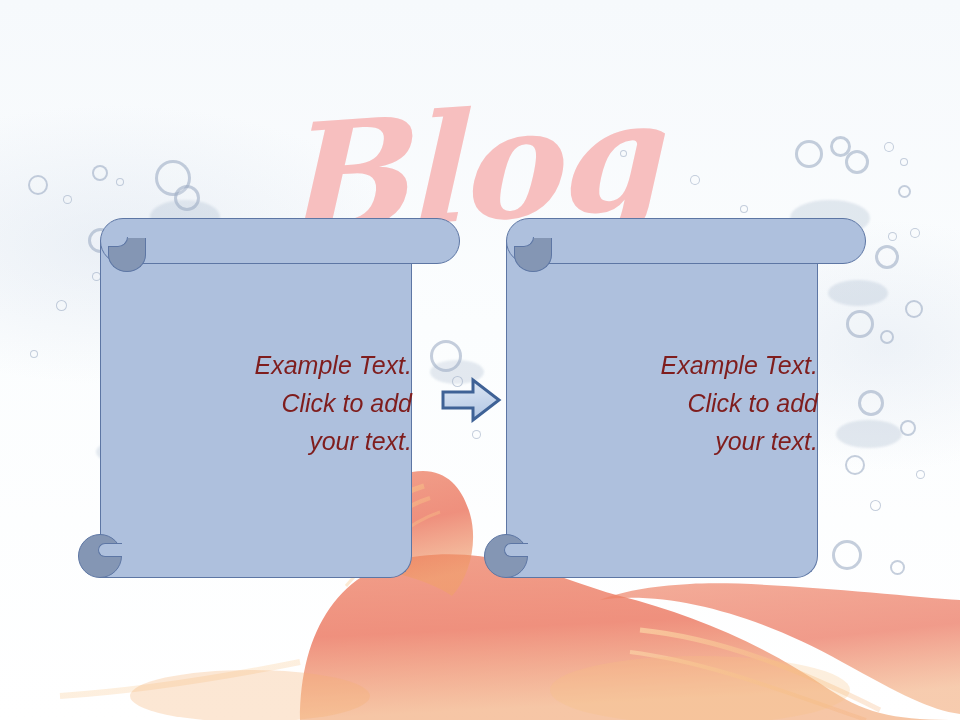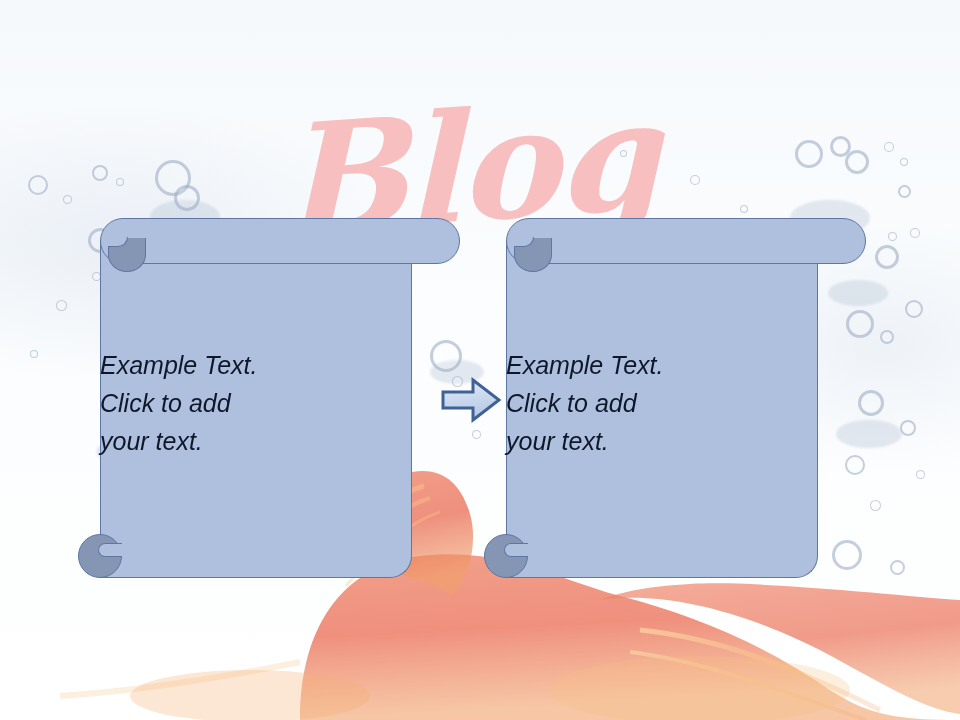--- a/index.html
+++ b/index.html
@@ -165,25 +165,25 @@
     border: 1px solid #5d76a4;
     border-right: none;
     border-top-left-radius: 14px;
     border-bottom-left-radius: 14px;
     box-sizing: border-box;
   }
 
   .scroll .text {
     position: absolute;
     left: 0;
-    text-align: left;
+    text-align: right;
     font-style: italic;
     font-size: 25px;
     line-height: 1.52;
-    color: #0f172a;
+    color: #7f1d1d;
     z-index: 4;
     user-select: none;
   }
 
   
   #scroll-left { left: 100px; top: 218px; width: 360px; height: 366px; }
   #scroll-left .top-bar { width: 360px; }
   #scroll-left .body { width: 312px; height: 338px; }
   #scroll-left .curl-bottom { top: 316px; }
   #scroll-left .text { top: 128px; width: 312px; }

